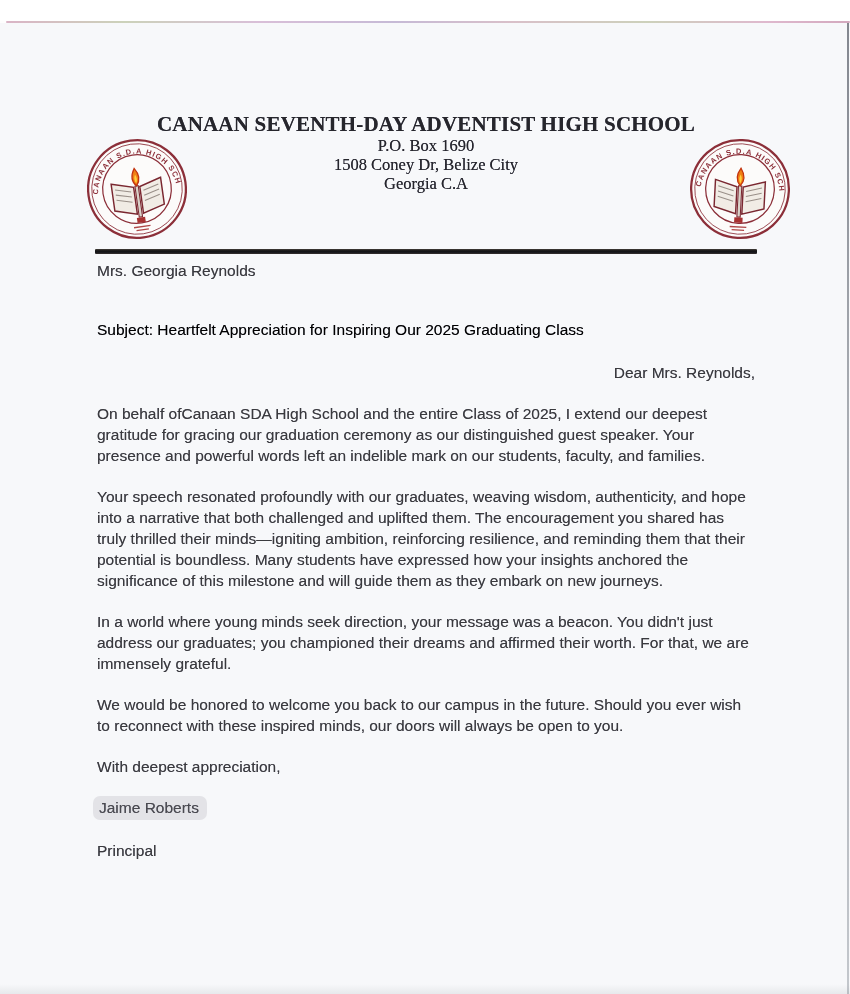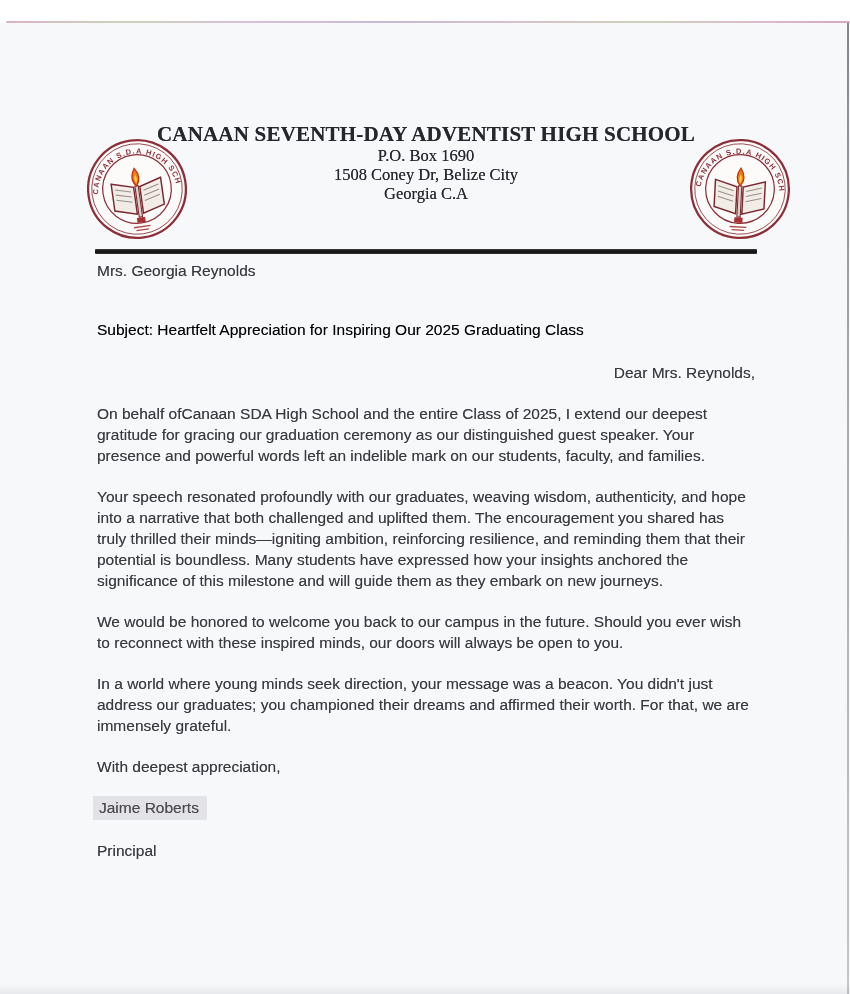--- a/index.html
+++ b/index.html
@@ -25,21 +25,21 @@
   }
   .bottom-shade{
     position:absolute;left:0;bottom:0;width:850px;height:10px;
     background:linear-gradient(180deg,rgba(0,0,0,0),rgba(120,125,135,.12));
   }
   
   .seal{position:absolute;width:108px;height:104px;}
   .seal-left{left:83px;top:137px;transform:rotate(-8deg);}
   .seal-right{left:686px;top:137px;transform:rotate(3deg);}
   .header-text{
-    position:absolute;left:95px;top:122px;width:662px;text-align:center;
+    position:absolute;left:95px;top:112px;width:662px;text-align:center;
     color:#26262c;
     font-family:"Liberation Serif",serif;
     text-shadow:0 0 .5px rgba(35,35,60,.75);
   }
   .school-name{font-size:21px;font-weight:bold;letter-spacing:.2px;line-height:24px;}
   .addr-line{font-size:16.5px;line-height:19px;}
   .divider{
     position:absolute;left:95px;top:249px;width:662px;height:5px;
     background:linear-gradient(180deg,#45403a 0%,#121214 40%,#1c1c20 75%,#3a3330 100%);
     border-radius:1px;
@@ -50,21 +50,21 @@
     color:#3a3a3e;font-size:15.5px;line-height:21px;
     text-shadow:0 0 .4px rgba(45,45,70,.55);
   }
   .letter p{margin:0 0 20px 0;}
   .recipient{margin-bottom:38px !important;}
   .subject{font-weight:normal;margin-bottom:22px !important;color:#000000;}
   .salutation{margin-bottom:20px !important;text-align:right;}
   .closing{margin-bottom:19px !important;}
   .sig-name-wrap{margin:0;}
   .sig-highlight{
-    display:inline-block;background:#e3e3e7;border-radius:0;
+    display:inline-block;background:#e3e3e7;border-radius:7px;
     padding:1px 8px 2px 6px;margin-left:-4px;color:#4a4a50;
   }
   .sig-title{margin-top:8px;}
 </style>
 </head>
 <body>
 
 <div id="scan-root">
   <div class="top-strip"></div>
   <div class="scan-edge-line"></div>
@@ -132,19 +132,19 @@
   </div>
 
   <div class="divider"></div>
 
   <div class="letter">
     <p class="recipient">Mrs. Georgia Reynolds</p>
     <p class="subject">Subject: Heartfelt Appreciation for Inspiring Our 2025 Graduating Class</p>
     <p class="salutation">Dear Mrs. Reynolds,</p>
     <p>On behalf ofCanaan SDA High School and the entire Class of 2025, I extend our deepest gratitude for gracing our graduation ceremony as our distinguished guest speaker. Your presence and powerful words left an indelible mark on our students, faculty, and families.</p>
     <p>Your speech resonated profoundly with our graduates, weaving wisdom, authenticity, and hope into a narrative that both challenged and uplifted them. The encouragement you shared has truly thrilled their minds—igniting ambition, reinforcing resilience, and reminding them that their potential is boundless. Many students have expressed how your insights anchored the significance of this milestone and will guide them as they embark on new journeys.</p>
+    <p>In a world where young minds seek direction, your message was a beacon. You didn't just address our graduates; you championed their dreams and affirmed their worth. For that, we are immensely grateful.</p>
     <p>We would be honored to welcome you back to our campus in the future. Should you ever wish to reconnect with these inspired minds, our doors will always be open to you.</p>
-    <p>In a world where young minds seek direction, your message was a beacon. You didn't just address our graduates; you championed their dreams and affirmed their worth. For that, we are immensely grateful.</p>
     <p class="closing">With deepest appreciation,</p>
     <p class="sig-name-wrap"><span class="sig-highlight">Jaime Roberts</span></p>
     <div class="sig-title">Principal</div>
   </div>
 </div>
 
 </body></html>

